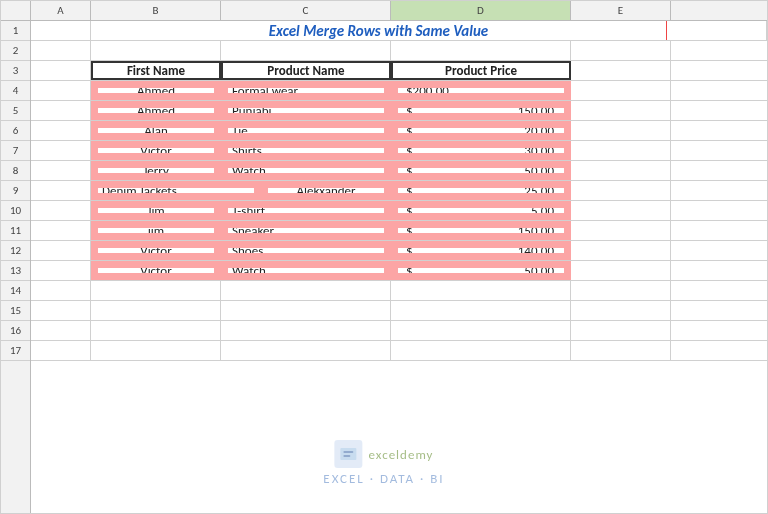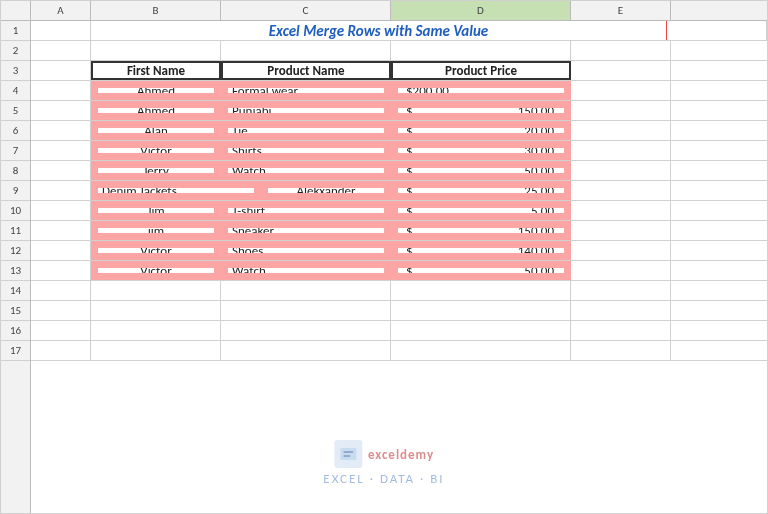--- a/index.html
+++ b/index.html
@@ -160,22 +160,22 @@
       background: #c8d8f0;
       border-radius: 3px;
       display: flex;
       align-items: center;
       justify-content: center;
       font-size: 16px;
       color: #4a7abf;
     }
     .watermark-text {
       font-size: 13px;
-      font-weight: bold;
-      color: #b91c1c;
+      font-weight: normal;
+      color: #4d7c0f;
       letter-spacing: 1px;
     }
     .watermark-sub {
       font-size: 13px;
       color: #4a7abf;
       letter-spacing: 2px;
       margin-top: 3px;
     }
 
     

